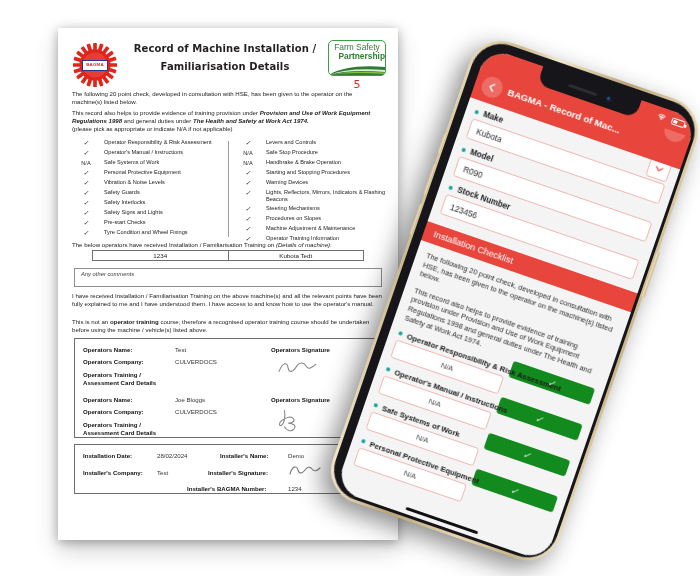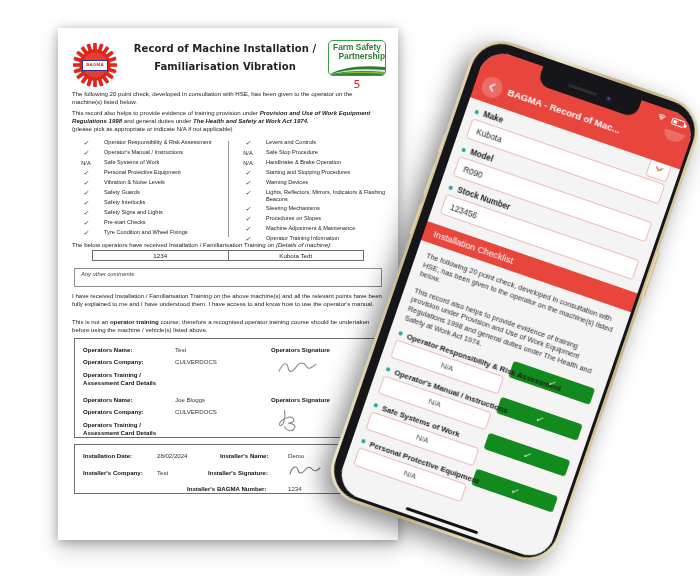--- a/index.html
+++ b/index.html
@@ -37,21 +37,21 @@
     position:absolute;left:62px;top:6px;width:210px;text-align:center;
     font-size:10px;line-height:18px;color:#231f20;
     font-family:"DejaVu Sans", sans-serif;font-weight:700;letter-spacing:.1px;
   }
 
   .fsp{
     position:absolute;right:12px;top:6px;width:58px;height:36px;
     border:1.4px solid #3f9c45;border-radius:5px;background:#fff;
     overflow:hidden;box-sizing:border-box;
   }
-  .fsp-t1{position:absolute;left:0;top:2px;width:100%;text-align:center;font-size:8.4px;font-weight:bold;color:#2f7d33;line-height:9px;}
+  .fsp-t1{position:absolute;left:0;top:2px;width:100%;text-align:center;font-size:8.4px;font-weight:normal;color:#2f7d33;line-height:9px;}
   .fsp-t2{position:absolute;left:0;top:11px;width:100%;text-align:right;font-size:8.4px;font-weight:bold;color:#2f7d33;line-height:9px;}
   .fsp-field{position:absolute;left:0;bottom:0;width:100%;height:13px;}
   .fsp-num{
     position:absolute;right:12px;top:44px;width:58px;text-align:center;
     font-size:11px;color:#d62b20;font-family:"DejaVu Sans", sans-serif;
   }
 
   
   .para{
     position:absolute;left:14px;width:312px;
@@ -238,21 +238,21 @@
             <circle cx="50" cy="50" r="27" fill="#ffffff" opacity="0.12"></circle>
           </g>
         </svg>
         <div class="bagma-box">
           <span>BAGMA</span>
         </div>
       </div>
 
       <div class="doc-title">
         <div>Record of Machine Installation /</div>
-        <div>Familiarisation Vibration</div>
+        <div>Familiarisation Details</div>
       </div>
 
       <div class="fsp">
         <div class="fsp-t1">Farm Safety</div>
         <div class="fsp-t2">Partnership</div>
         <svg class="fsp-field" viewBox="0 0 58 13" preserveAspectRatio="none">
           <path d="M0 13 Q18 2 58 5 L58 13 Z" fill="#2f7d33"></path>
           <path d="M0 13 Q20 5 58 8 L58 10 Q20 7 0 13 Z" fill="#ffffff" opacity=".85"></path>
           <path d="M0 13 Q22 8 58 10.5 L58 12 Q22 9.5 0 13 Z" fill="#8fc63d" opacity=".9"></path>
         </svg>

